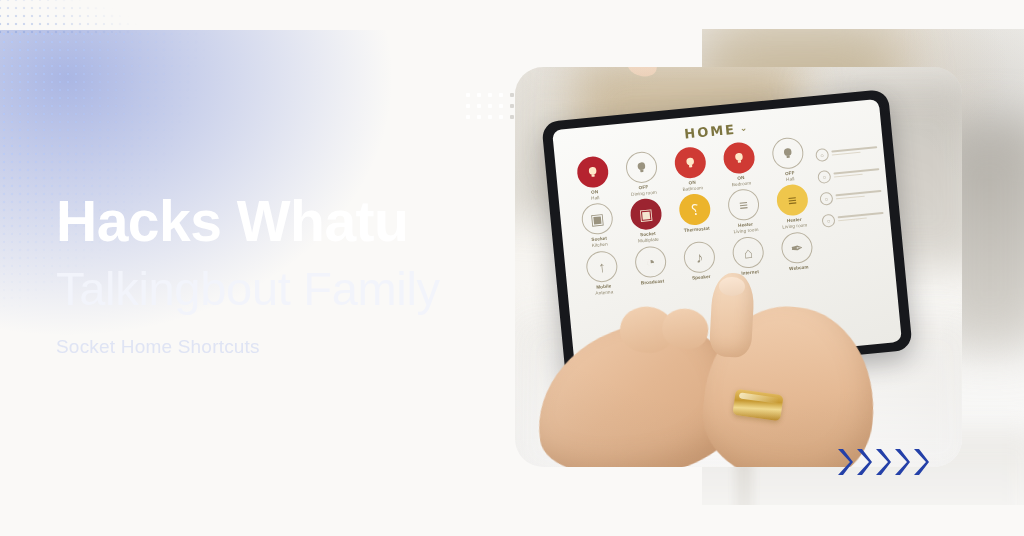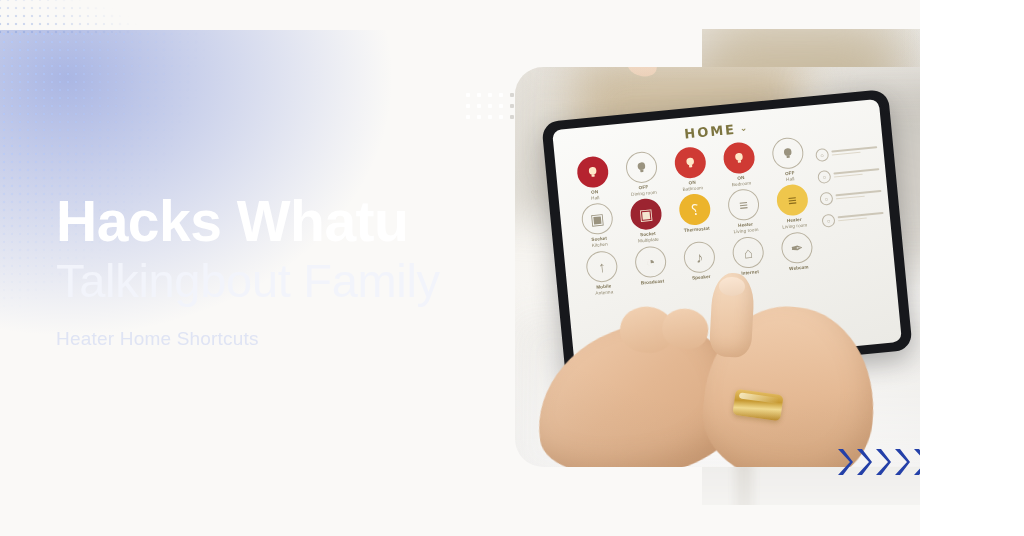--- a/index.html
+++ b/index.html
@@ -5,21 +5,21 @@
   * { margin:0; padding:0; box-sizing:border-box; }
   html, body {
     width:1024px; height:536px;
     overflow:hidden;
     background:#ffffff;
     font-family:"Liberation Sans", sans-serif;
   }
 
   #banner {
     position:relative;
-    width:920px; height:536px;
+    width:1024px; height:536px;
     background:#000000;
     overflow:hidden;
   }
 
   
   .photo-bg {
     position:absolute; inset:0;
     background:
       radial-gradient(ellipse 300px 200px at 78% 14%, rgba(196,176,148,.55), rgba(196,176,148,0) 70%),
       radial-gradient(ellipse 200px 260px at 96% 34%, rgba(150,146,140,.45), rgba(150,146,140,0) 72%),
@@ -115,21 +115,21 @@
   
   .text-block {
     position:absolute; left:56px; top:192px; width:470px; z-index:5;
   }
   .headline-1 {
     font-size:57px; font-weight:bold; color:#ffffff;
     letter-spacing:-.5px; line-height:1.04; white-space:nowrap;
   }
   .headline-2 {
     font-size:47px; font-weight:normal; color:#f2f4fb;
-    letter-spacing:-.3px; line-height:1.12; margin-top:4px; white-space:nowrap;
+    letter-spacing:-.3px; line-height:1.12; margin-top:12px; white-space:nowrap;
   }
   .subtitle {
     font-size:19px; font-weight:normal; color:#dfe4f4;
     letter-spacing:.2px; margin-top:20px; white-space:nowrap;
   }
   .cta-block {
     position:absolute; left:56px; top:428px; z-index:5;
   }
   .cta-label {
     font-size:13.5px; color:#d7ddf0; letter-spacing:.2px;
@@ -329,21 +329,21 @@
 
   <div class="blue-panel">
     <div class="blue-sheen"></div>
     <div class="halftone"></div>
     <div class="halftone-right"></div>
   </div>
 
   <div class="text-block">
     <div class="headline-1">Hacks Whatu</div>
     <div class="headline-2">Talkingbout Family</div>
-    <div class="subtitle">Heater Home Shortcuts</div>
+    <div class="subtitle">Socket Home Shortcuts</div>
   </div>
 
 
   <div class="strip-top"></div>
   <div class="halftone-top"></div>
   <div class="strip-bottom"></div>
 
   <div class="dot-grid" id="dotGrid">
       <i class="on-blue"></i>
       <i class="on-blue"></i>

